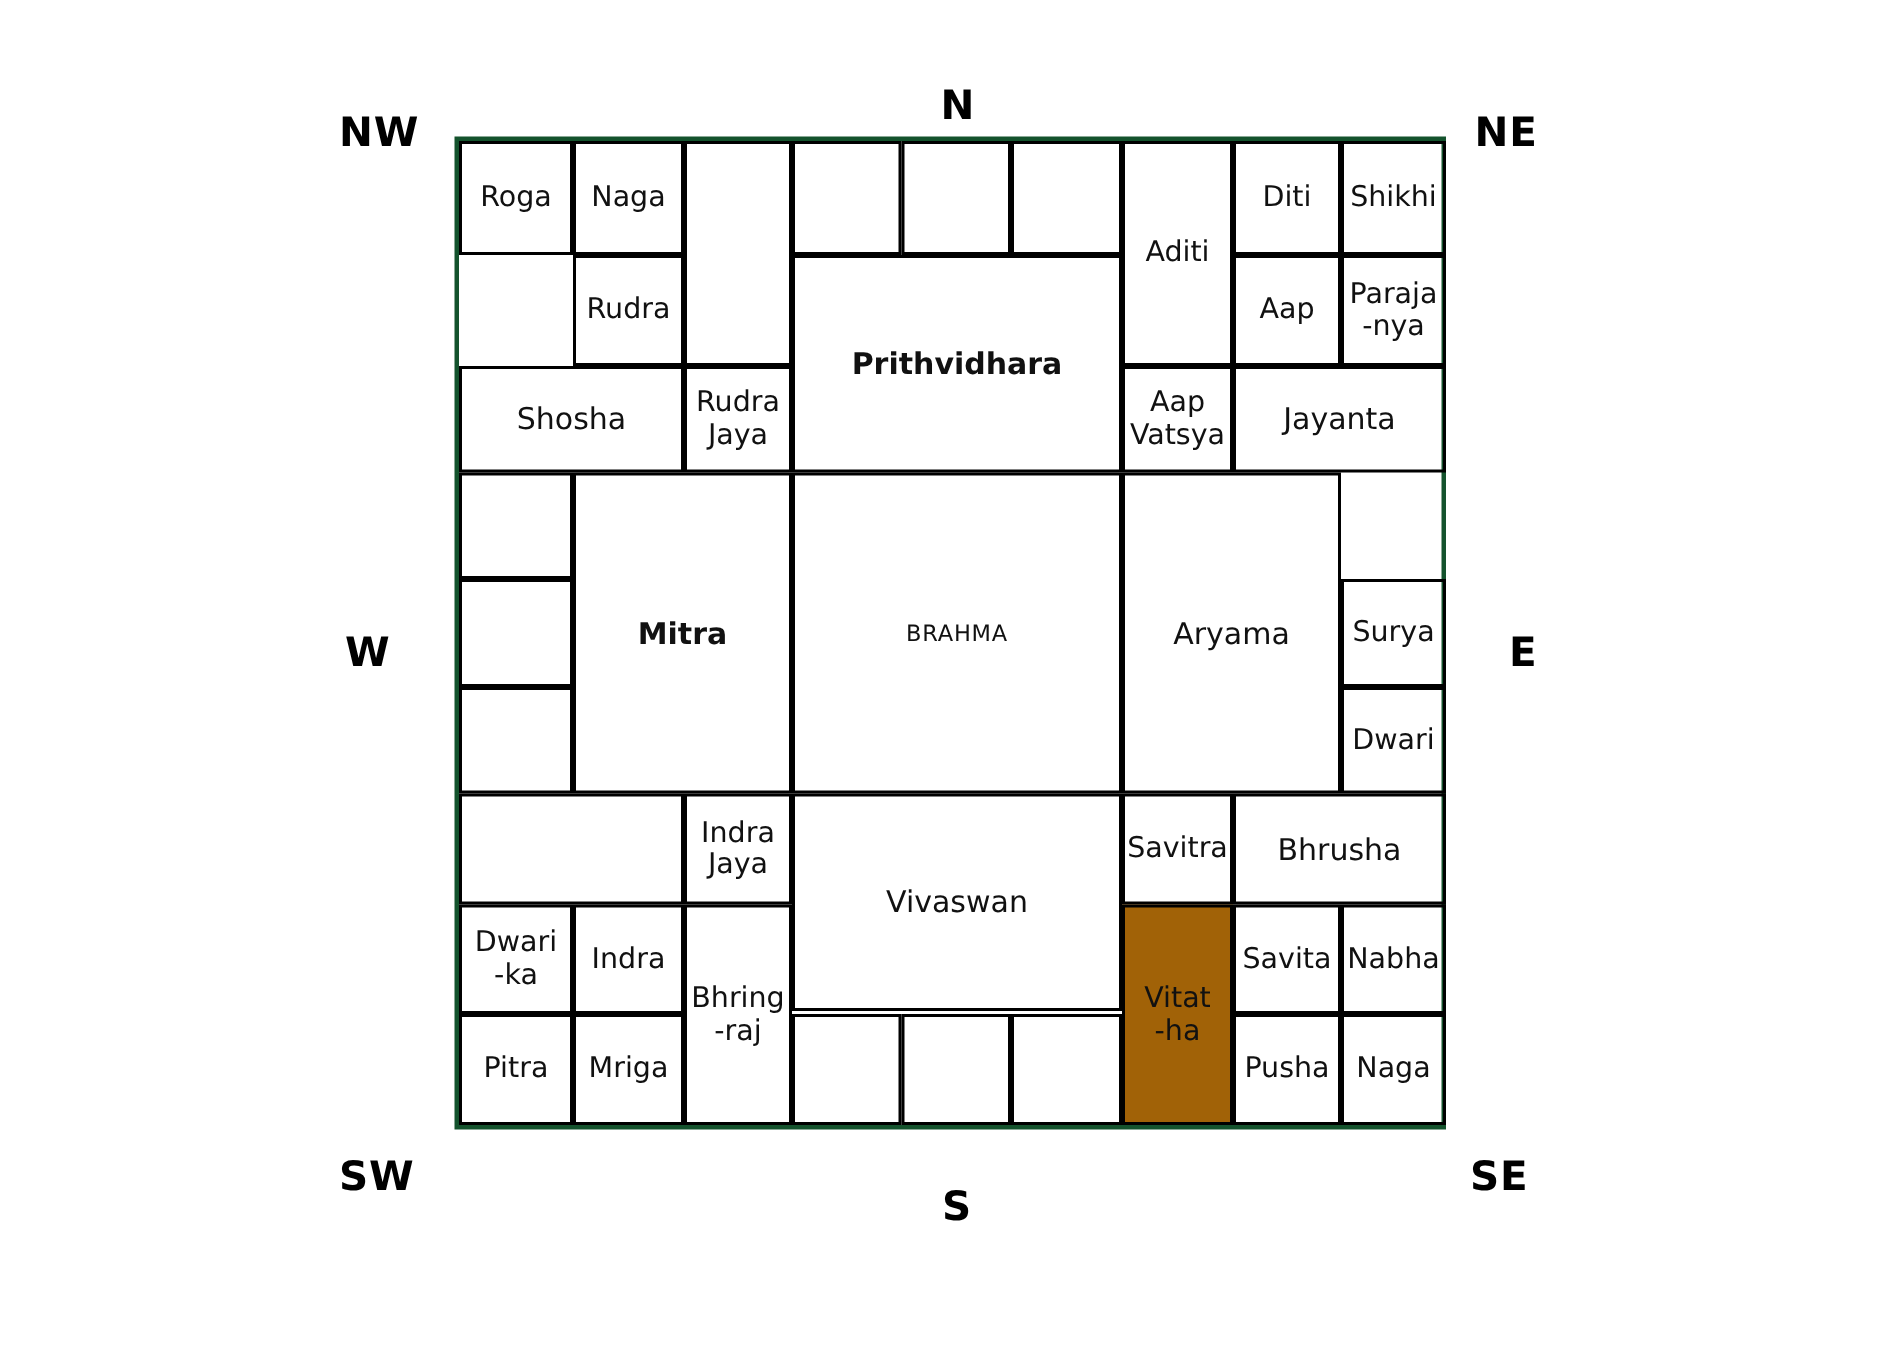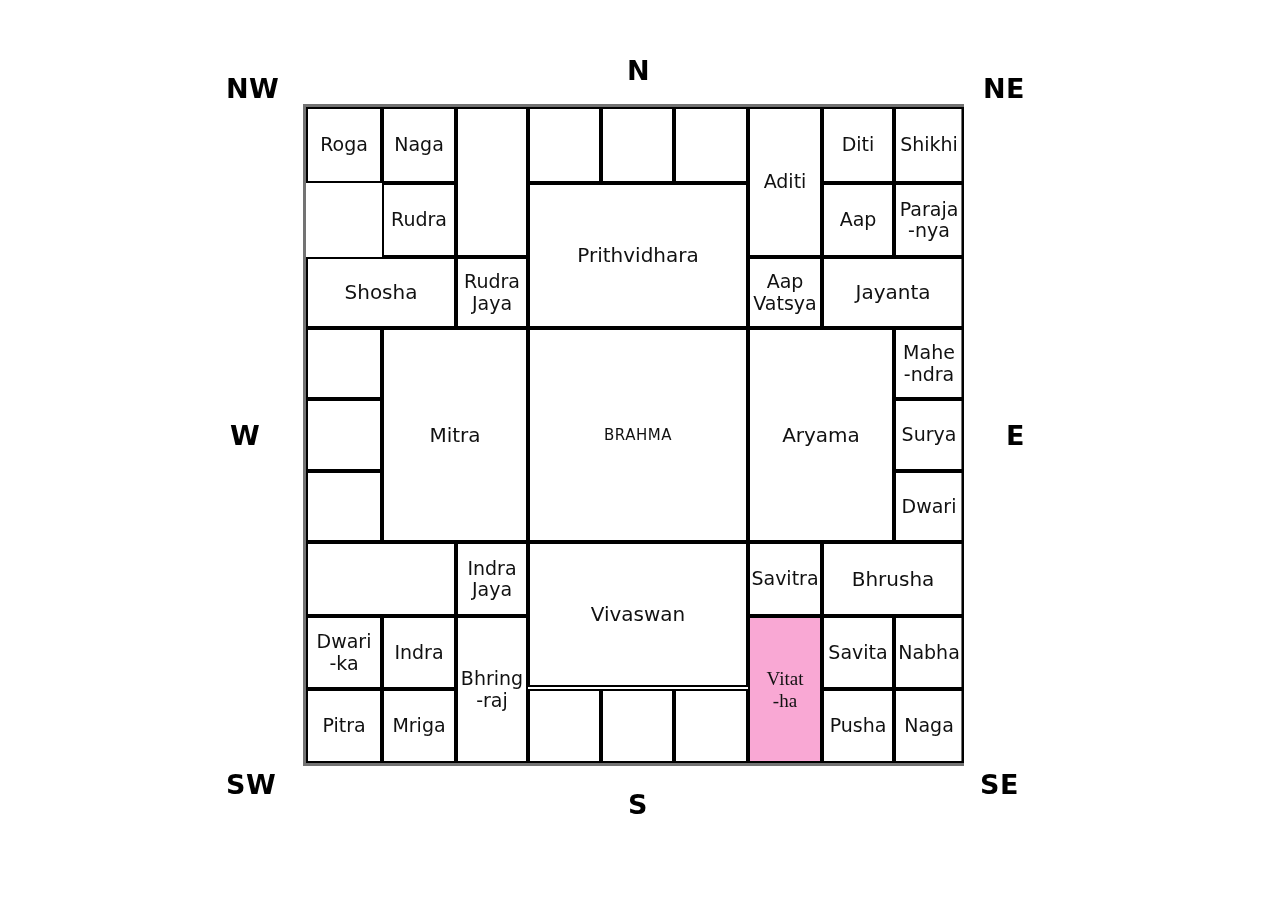--- a/index.html
+++ b/index.html
@@ -29,46 +29,45 @@
     font-weight: bold;
     font-size: 27px;
     color: #000;
     letter-spacing: 0.5px;
     white-space: nowrap;
   }
 
   .grid-frame {
     position: absolute;
     left: 303px;
-    top: 104px;
+    top: 91px;
     width: 661px;
     height: 662px;
-    border: 3px solid #737373;
+    border: 3px solid #14532d;
     box-sizing: border-box;
   }
 
   .cell {
     position: absolute;
     box-sizing: border-box;
     border: 2px solid #000;
     background: transparent;
     display: flex;
     align-items: center;
     justify-content: center;
     text-align: center;
     font-size: 19px;
     line-height: 1.12;
     color: #111;
     overflow: hidden;
     padding: 1px;
   }
 
   .cell.highlight {
-    background: #f9a8d4;
-    font-family: Liberation Serif, serif;
+    background: #a16207;
   }
 
   .cell.big {
     font-size: 20px;
   }
 
   .cell.brahma {
     font-size: 15px;
     letter-spacing: 0.5px;
   }
@@ -106,21 +105,21 @@
       </div>
       <div class="cell" style="left: 442px; top: 0px; width: 74px; height: 150px;">
         <span>Aditi</span>
       </div>
       <div class="cell" style="left: 588px; top: 0px; width: 70px; height: 76px;">
         <span>Shikhi</span>
       </div>
       <div class="cell" style="left: 76px; top: 76px; width: 74px; height: 74px;">
         <span>Rudra</span>
       </div>
-      <div class="cell big" style="left: 222px; top: 76px; width: 220px; height: 145px;">
+      <div class="cell big" style="left: 222px; top: 76px; width: 220px; height: 145px; font-weight: bold;">
         <span>Prithvidhara</span>
       </div>
       <div class="cell" style="left: 516px; top: 76px; width: 72px; height: 74px;">
         <span>Aap</span>
       </div>
       <div class="cell" style="left: 588px; top: 76px; width: 70px; height: 74px;">
         <span>Paraja
 -nya</span>
       </div>
       <div class="cell big" style="left: 0px; top: 150px; width: 150px; height: 71px;">
@@ -133,32 +132,28 @@
       <div class="cell" style="left: 442px; top: 150px; width: 74px; height: 71px;">
         <span>Aap
 Vatsya</span>
       </div>
       <div class="cell big" style="left: 516px; top: 150px; width: 142px; height: 71px;">
         <span>Jayanta</span>
       </div>
       <div class="cell" style="left: 0px; top: 221px; width: 76px; height: 71px;">
         <span></span>
       </div>
-      <div class="cell big" style="left: 76px; top: 221px; width: 146px; height: 214px;">
+      <div class="cell big" style="left: 76px; top: 221px; width: 146px; height: 214px; font-weight: bold;">
         <span>Mitra</span>
       </div>
       <div class="cell brahma" style="left: 222px; top: 221px; width: 220px; height: 214px;">
         <span>BRAHMA</span>
       </div>
       <div class="cell big" style="left: 442px; top: 221px; width: 146px; height: 214px;">
         <span>Aryama</span>
-      </div>
-      <div class="cell" style="left: 588px; top: 221px; width: 70px; height: 71px;">
-        <span>Mahe
--ndra</span>
       </div>
       <div class="cell" style="left: 0px; top: 292px; width: 76px; height: 72px;">
         <span></span>
       </div>
       <div class="cell" style="left: 588px; top: 292px; width: 70px; height: 72px; justify-content: center;">
         <span>Surya</span>
       </div>
       <div class="cell" style="left: 0px; top: 364px; width: 76px; height: 71px;">
         <span></span>
       </div>

